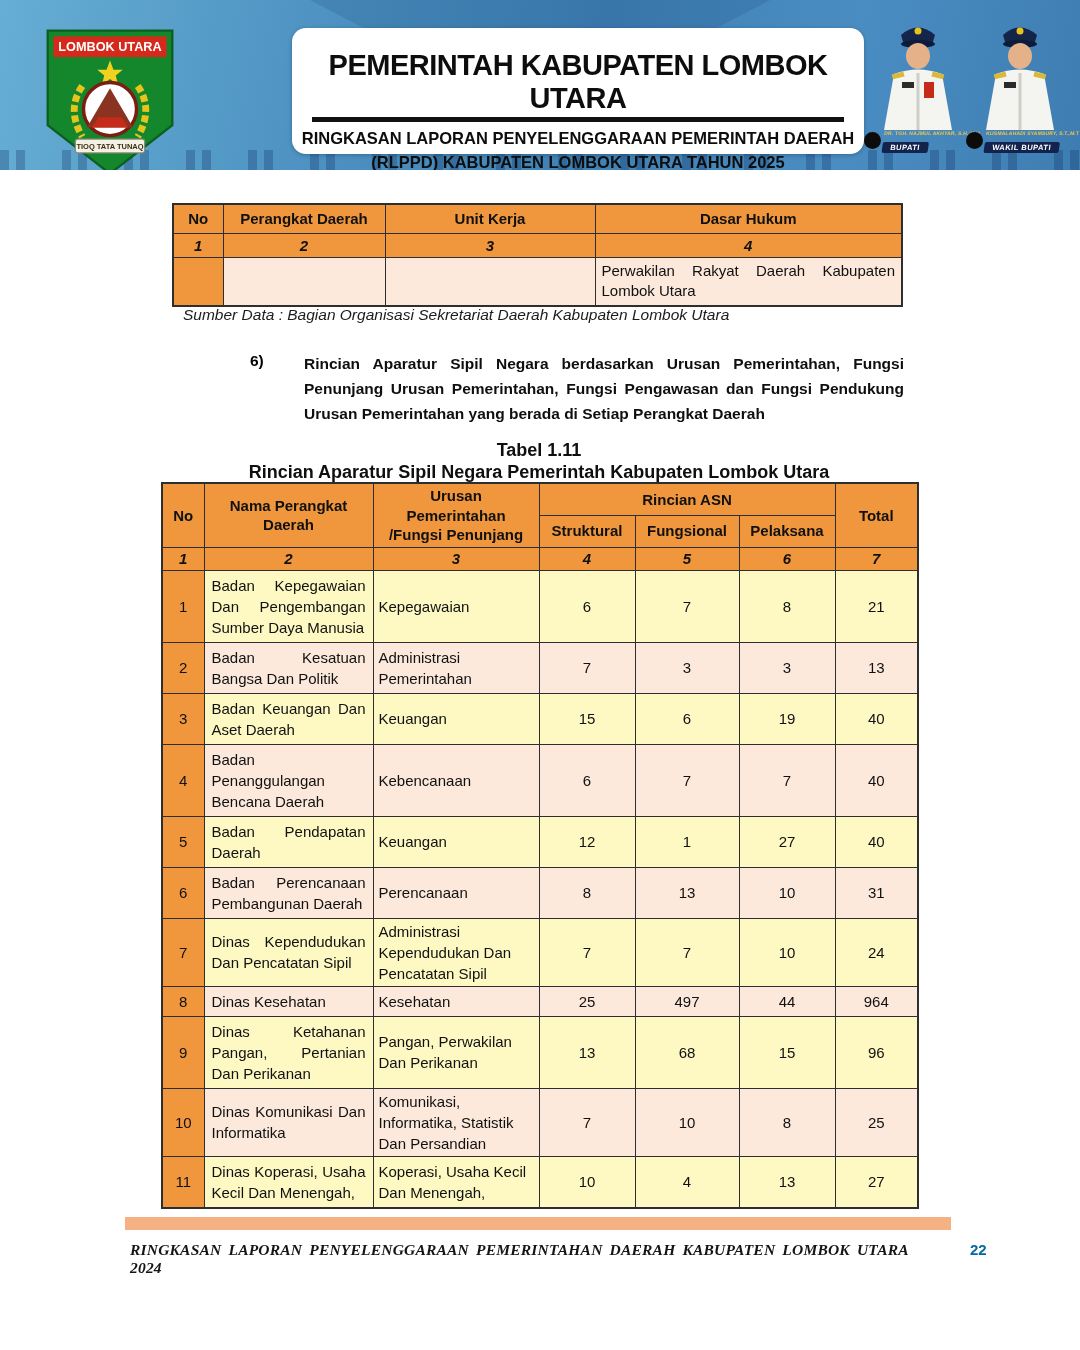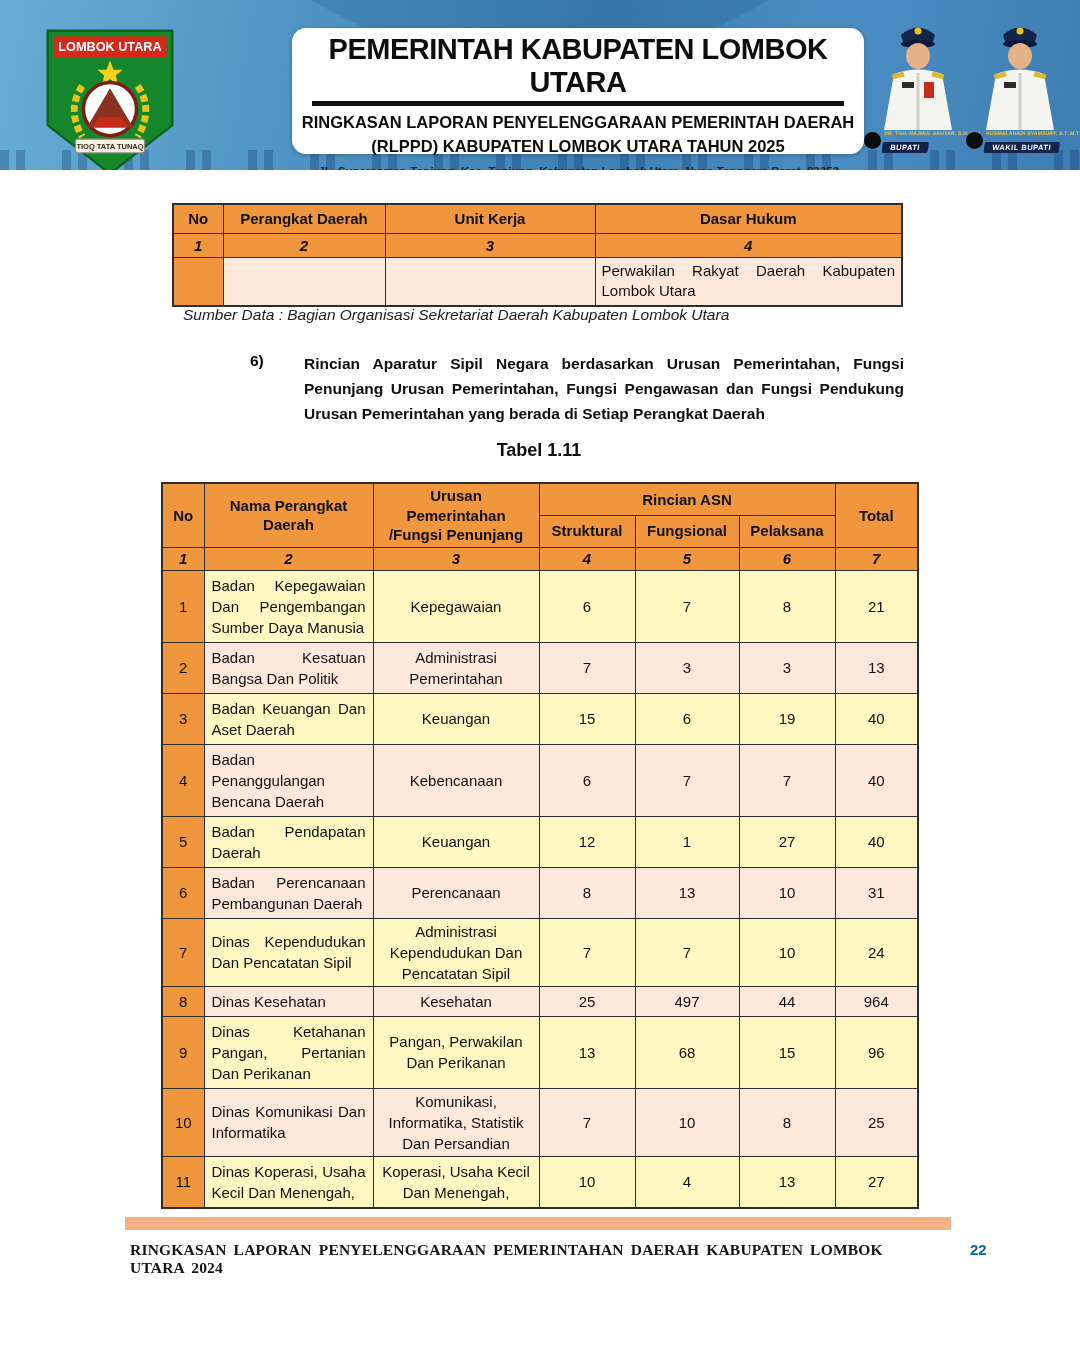--- a/index.html
+++ b/index.html
@@ -24,21 +24,21 @@
     position:absolute; left:0; bottom:0; width:100%; height:20px; opacity:.55;
     background:repeating-linear-gradient(90deg,
       rgba(15,50,100,0.55) 0 9px, transparent 9px 16px,
       rgba(15,50,100,0.55) 16px 25px, transparent 25px 62px);
   }
   .header-card {
     position:absolute; left:292px; top:28px; width:572px; height:126px;
     background:#fff; border-radius:14px; box-shadow:0 1px 4px rgba(0,0,0,.25);
     text-align:center; padding-top:5px;
   }
-  .hc-title { font-size:29px; font-weight:900; letter-spacing:-0.5px; color:#0d0d0d; }
+  .hc-title { font-size:29px; font-weight:900; letter-spacing:-0.5px; color:#0d0d0d;margin-top:16px; }
   .hc-rule { height:5px; background:#111; margin:2px 20px 5px 20px; }
   .hc-sub { font-size:16.5px; font-weight:800; color:#0d0d0d; line-height:1.45; }
   .hc-addr { font-size:11.5px; font-style:italic; font-weight:600; color:#222; margin-top:6px; }
 
   .logo-wrap { position:absolute; left:40px; top:26px; width:140px; height:150px; }
 
   .officials { position:absolute; right:2px; top:18px; width:216px; height:150px; }
   .official { position:absolute; top:0; width:100px; height:115px; }
   .official.first { left:6px; } .official.second { left:108px; }
   .plate { position:absolute; width:104px; display:flex; align-items:flex-start; }
@@ -72,28 +72,28 @@
   .table-clip { position:absolute; left:161px; top:482px; width:760px; height:731px; overflow:hidden; }
   .main-table { border-collapse:collapse; font-size:15px; color:#111; width:756px; table-layout:fixed;
     border:2px solid #2e2e2e; }
   .main-table td, .main-table th { border:1.6px solid #2e2e2e; padding:2px 5px; }
   .main-table th { background:#F0963D; font-weight:800; line-height:1.3; }
   .main-table .numrow td { background:#F0963D; font-weight:800; font-style:italic; text-align:center; height:23px; }
   .main-table td.no { background:#F0963D; text-align:center; }
   .main-table tr.dark td:not(.no) { background:#fef9c3; }
   .main-table tr.light td:not(.no) { background:#FCE9DC; }
   .main-table td.nama { text-align:justify; line-height:1.4; vertical-align:middle; padding:4px 7px; }
-  .main-table td.urusan { text-align:center; line-height:1.4; vertical-align:middle; }
+  .main-table td.urusan { line-height:1.4; vertical-align:middle; }
   .main-table td.num { text-align:center; vertical-align:middle; }
   .col-no{width:42px;} .col-nama{width:169px;} .col-urusan{width:166px;}
   .col-s{width:96px;} .col-f{width:104px;} .col-p{width:96px;} .col-t{width:83px;}
 
   .foot-bar { position:absolute; left:125px; top:1217px; width:826px; height:13px; background:#F5B183; }
   .footer-text { position:absolute; left:130px; top:1241px; width:790px;
-    font-family:"Liberation Serif", serif; font-weight:700;
+    font-family:"Liberation Serif", serif; font-style:italic; font-weight:700;
     font-size:15.5px; color:#151515; word-spacing:3px; letter-spacing:.2px; }
   .page-num { position:absolute; left:928px; top:1241px; font-size:15px; color:#0369a1; font-weight:600;margin-left:42px; }
 </style>
 </head>
 <body>
 
 <div class="page">
 
   <div class="header">
     <div class="roof"></div>
@@ -192,20 +192,21 @@
     </table>
 
   <div class="sumber">Sumber Data : Bagian Organisasi Sekretariat Daerah Kabupaten Lombok Utara</div>
 
   <div class="sec6">
     <div class="sec6-num">6)</div>
     <div class="sec6-text">Rincian Aparatur Sipil Negara berdasarkan Urusan Pemerintahan, Fungsi Penunjang Urusan Pemerintahan, Fungsi Pengawasan dan Fungsi Pendukung Urusan Pemerintahan yang berada di Setiap Perangkat Daerah</div>
   </div>
 
   <div class="cap cap1">Tabel 1.11</div>
+  <div class="cap cap2">Rincian Aparatur Sipil Negara Pemerintah Kabupaten Lombok Utara</div>
 
   <div class="table-clip">
     <table class="main-table">
       <colgroup>
         <col class="col-no">
           <col class="col-nama">
           <col class="col-urusan">
         <col class="col-s">
           <col class="col-f">
           <col class="col-p">

